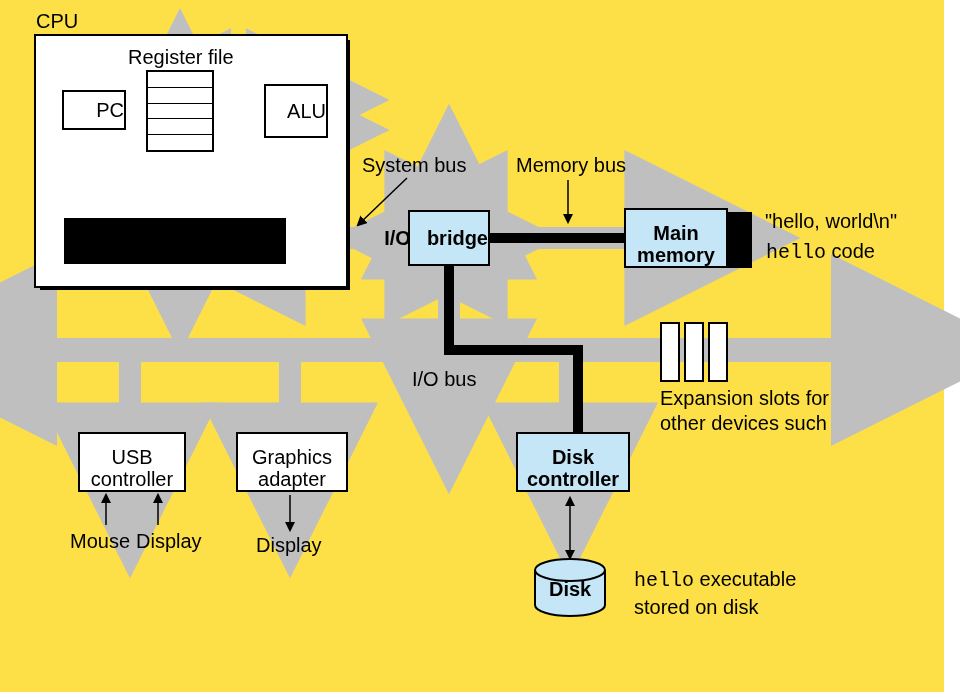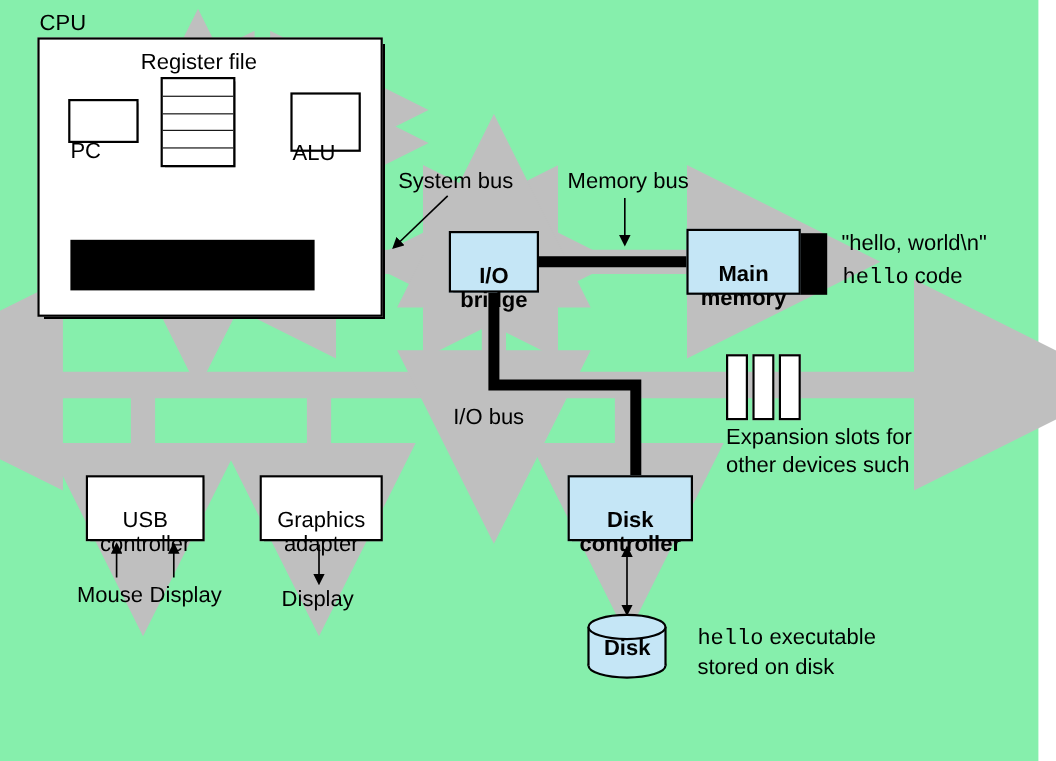--- a/index.html
+++ b/index.html
@@ -5,21 +5,21 @@
   html, body {
     margin: 0;
     padding: 0;
     background: #ffffff;
     font-family: Helvetica, Arial, sans-serif;
   }
   .stage {
     position: relative;
     width: 944px;
     height: 692px;
-    background: #86efac;
+    background: #fde047;
   }
   .label {
     position: absolute;
     font-size: 20px;
     color: #000;
     white-space: nowrap;
     line-height: 1.15;
   }
   .mono {
     font-family: "Courier New", monospace;
@@ -30,26 +30,25 @@
     border: 2px solid #000;
     text-align: center;
   }
   .boxshadow {
     position: absolute;
     background: #000;
   }
   .box .inner {
     display: flex;
     align-items: center;
-    justify-content: flex-start;
+    justify-content: flex-end;
     width: 100%;
     height: 100%;
     font-size: 20px;
     line-height: 1.1;
-    margin-top: 28px;
   }
   .bluebox {
     background: #c5e6f6;
   }
   .bold {
     font-weight: bold;
   }
   .caption {
     position: absolute;
     font-size: 22px;
@@ -169,21 +168,21 @@
       </div>
   </div>
 
   <div class="boxshadow" style="left:64px; top:218px; width:222px; height:46px;"></div>
 
   <div class="label" style="left:362px; top:154px;">System bus</div>
   <div class="label" style="left:516px; top:154px;">Memory bus</div>
 
   <div class="boxshadow" style="left:412px; top:214px; width:78px; height:52px;"></div>
   <div class="box bluebox" style="left:408px; top:210px; width:78px; height:52px;">
-    <div class="inner bold" style="flex-direction:column;">
+    <div class="inner bold" style="flex-direction:row;gap:16px;">
       <span>I/O</span>
       <span>bridge</span>
     </div>
   </div>
 
   <div class="boxshadow" style="left:652px; top:212px; width:100px; height:56px;"></div>
   <div class="box bluebox" style="left:624px; top:208px; width:100px; height:56px;">
     <div class="inner bold" style="flex-direction:column;">
       <span>Main</span>
       <span>memory</span>

